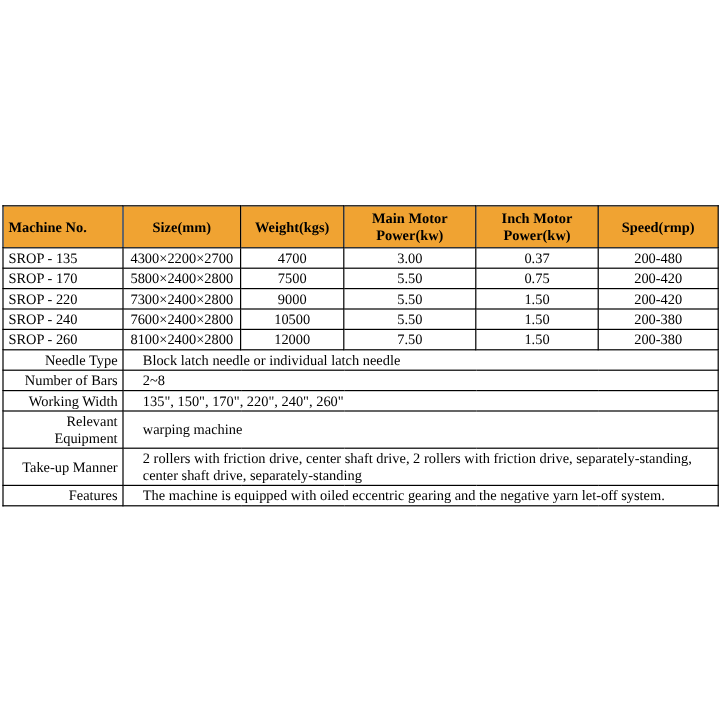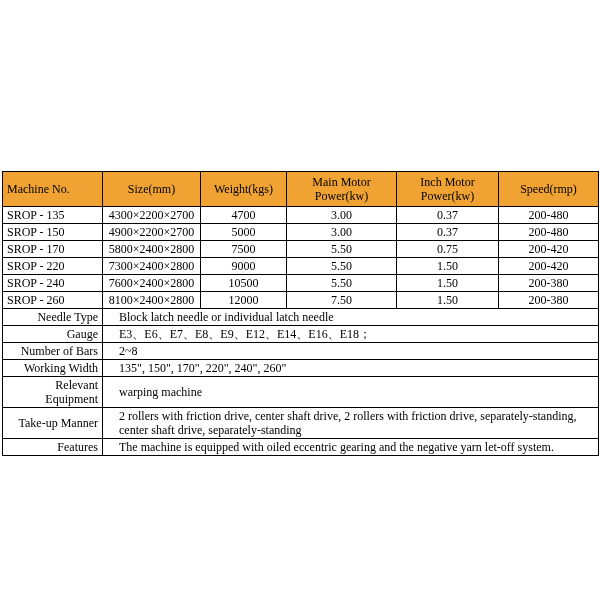--- a/index.html
+++ b/index.html
@@ -32,21 +32,21 @@
   .spec-table td {
     border: 1px solid #000000;
     font-size: 12px;
     line-height: 14px;
     padding: 1px 4px;
     overflow: hidden;
     vertical-align: middle;
   }
   .spec-table thead th {
     background: var(--header-bg, #F0A332);
-    font-weight: normal;
+    font-weight: bold;
     text-align: center;
     height: 32px;
   }
   .spec-table thead th.col-machine {
     text-align: left;
   }
   .spec-table tbody td {
     height: 13px;
     background: #ffffff;
   }
@@ -90,28 +90,20 @@
     <tbody id="model-rows">
         <tr>
           <td class="machine">SROP - 135</td>
           <td class="center">4300×2200×2700</td>
           <td class="center">4700</td>
           <td class="center">3.00</td>
           <td class="center">0.37</td>
           <td class="center">200-480</td>
         </tr>
         <tr>
-          <td class="machine">SROP - 150</td>
-          <td class="center">4900×2200×2700</td>
-          <td class="center">5000</td>
-          <td class="center">3.00</td>
-          <td class="center">0.37</td>
-          <td class="center">200-480</td>
-        </tr>
-        <tr>
           <td class="machine">SROP - 170</td>
           <td class="center">5800×2400×2800</td>
           <td class="center">7500</td>
           <td class="center">5.50</td>
           <td class="center">0.75</td>
           <td class="center">200-420</td>
         </tr>
         <tr>
           <td class="machine">SROP - 220</td>
           <td class="center">7300×2400×2800</td>
@@ -136,24 +128,20 @@
           <td class="center">1.50</td>
           <td class="center">200-380</td>
         </tr>
       </tbody>
     <tbody id="spec-rows">
         <tr>
           <td class="label">Needle Type</td>
           <td class="value" colspan="5">Block latch needle or individual latch needle</td>
         </tr>
         <tr>
-          <td class="label">Gauge</td>
-          <td class="value" colspan="5">E3、E6、E7、E8、E9、E12、E14、E16、E18；</td>
-        </tr>
-        <tr>
           <td class="label">Number of Bars</td>
           <td class="value" colspan="5">2~8</td>
         </tr>
         <tr>
           <td class="label">Working Width</td>
           <td class="value" colspan="5">135", 150", 170", 220", 240", 260"</td>
         </tr>
         <tr>
           <td class="label">Relevant Equipment</td>
           <td class="value" colspan="5">warping machine</td>

